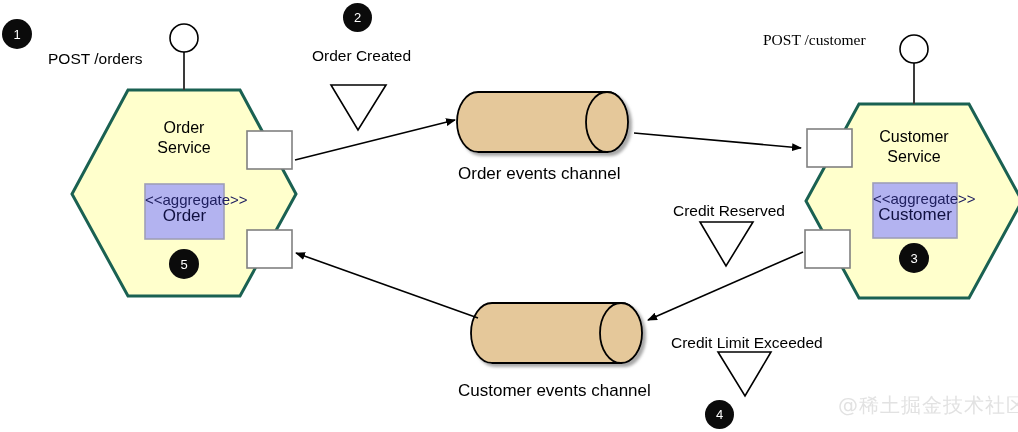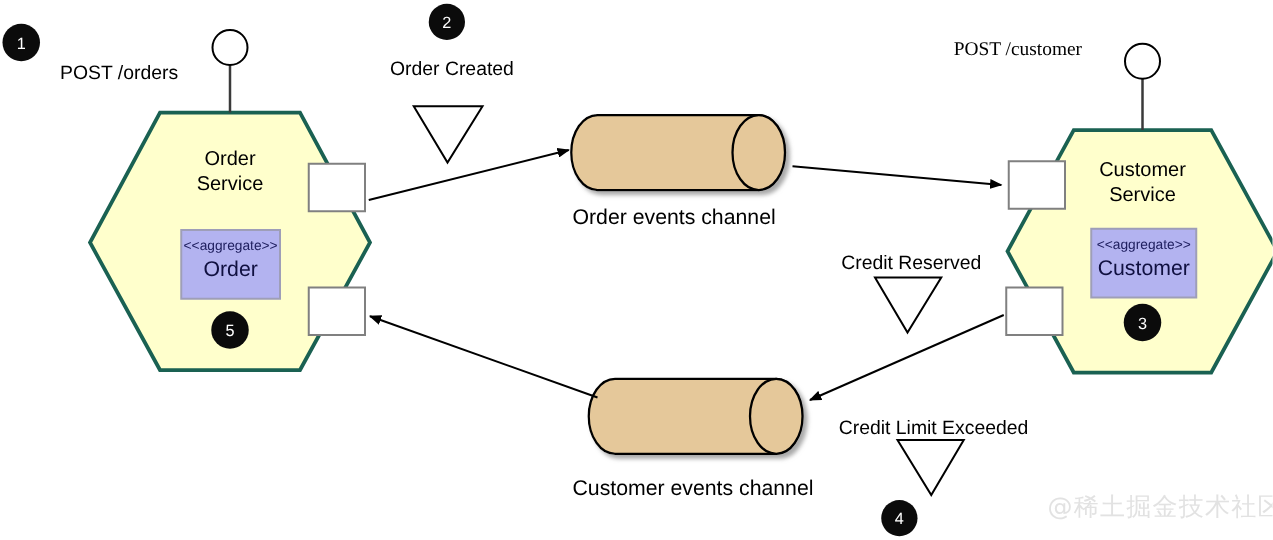--- a/index.html
+++ b/index.html
@@ -28,23 +28,23 @@
     font-family: "Liberation Sans", sans-serif;
   }
   .label-15 { font-size: 15.5px; }
   .label-14 { font-size: 17px; }
   .svc-name {
     font-size: 16px;
     text-align: center;
     line-height: 20px;
   }
   .agg-stereo {
-    font-size: 11px;
+    font-size: 15px;
     color: #202060;
-    text-align: center;
+    text-align: left;
   }
   .agg-name {
     font-size: 17px;
     color: #101040;
     text-align: center;
   }
   .badge {
     position: absolute;
     border-radius: 50%;
     background: #0b0b0b;

